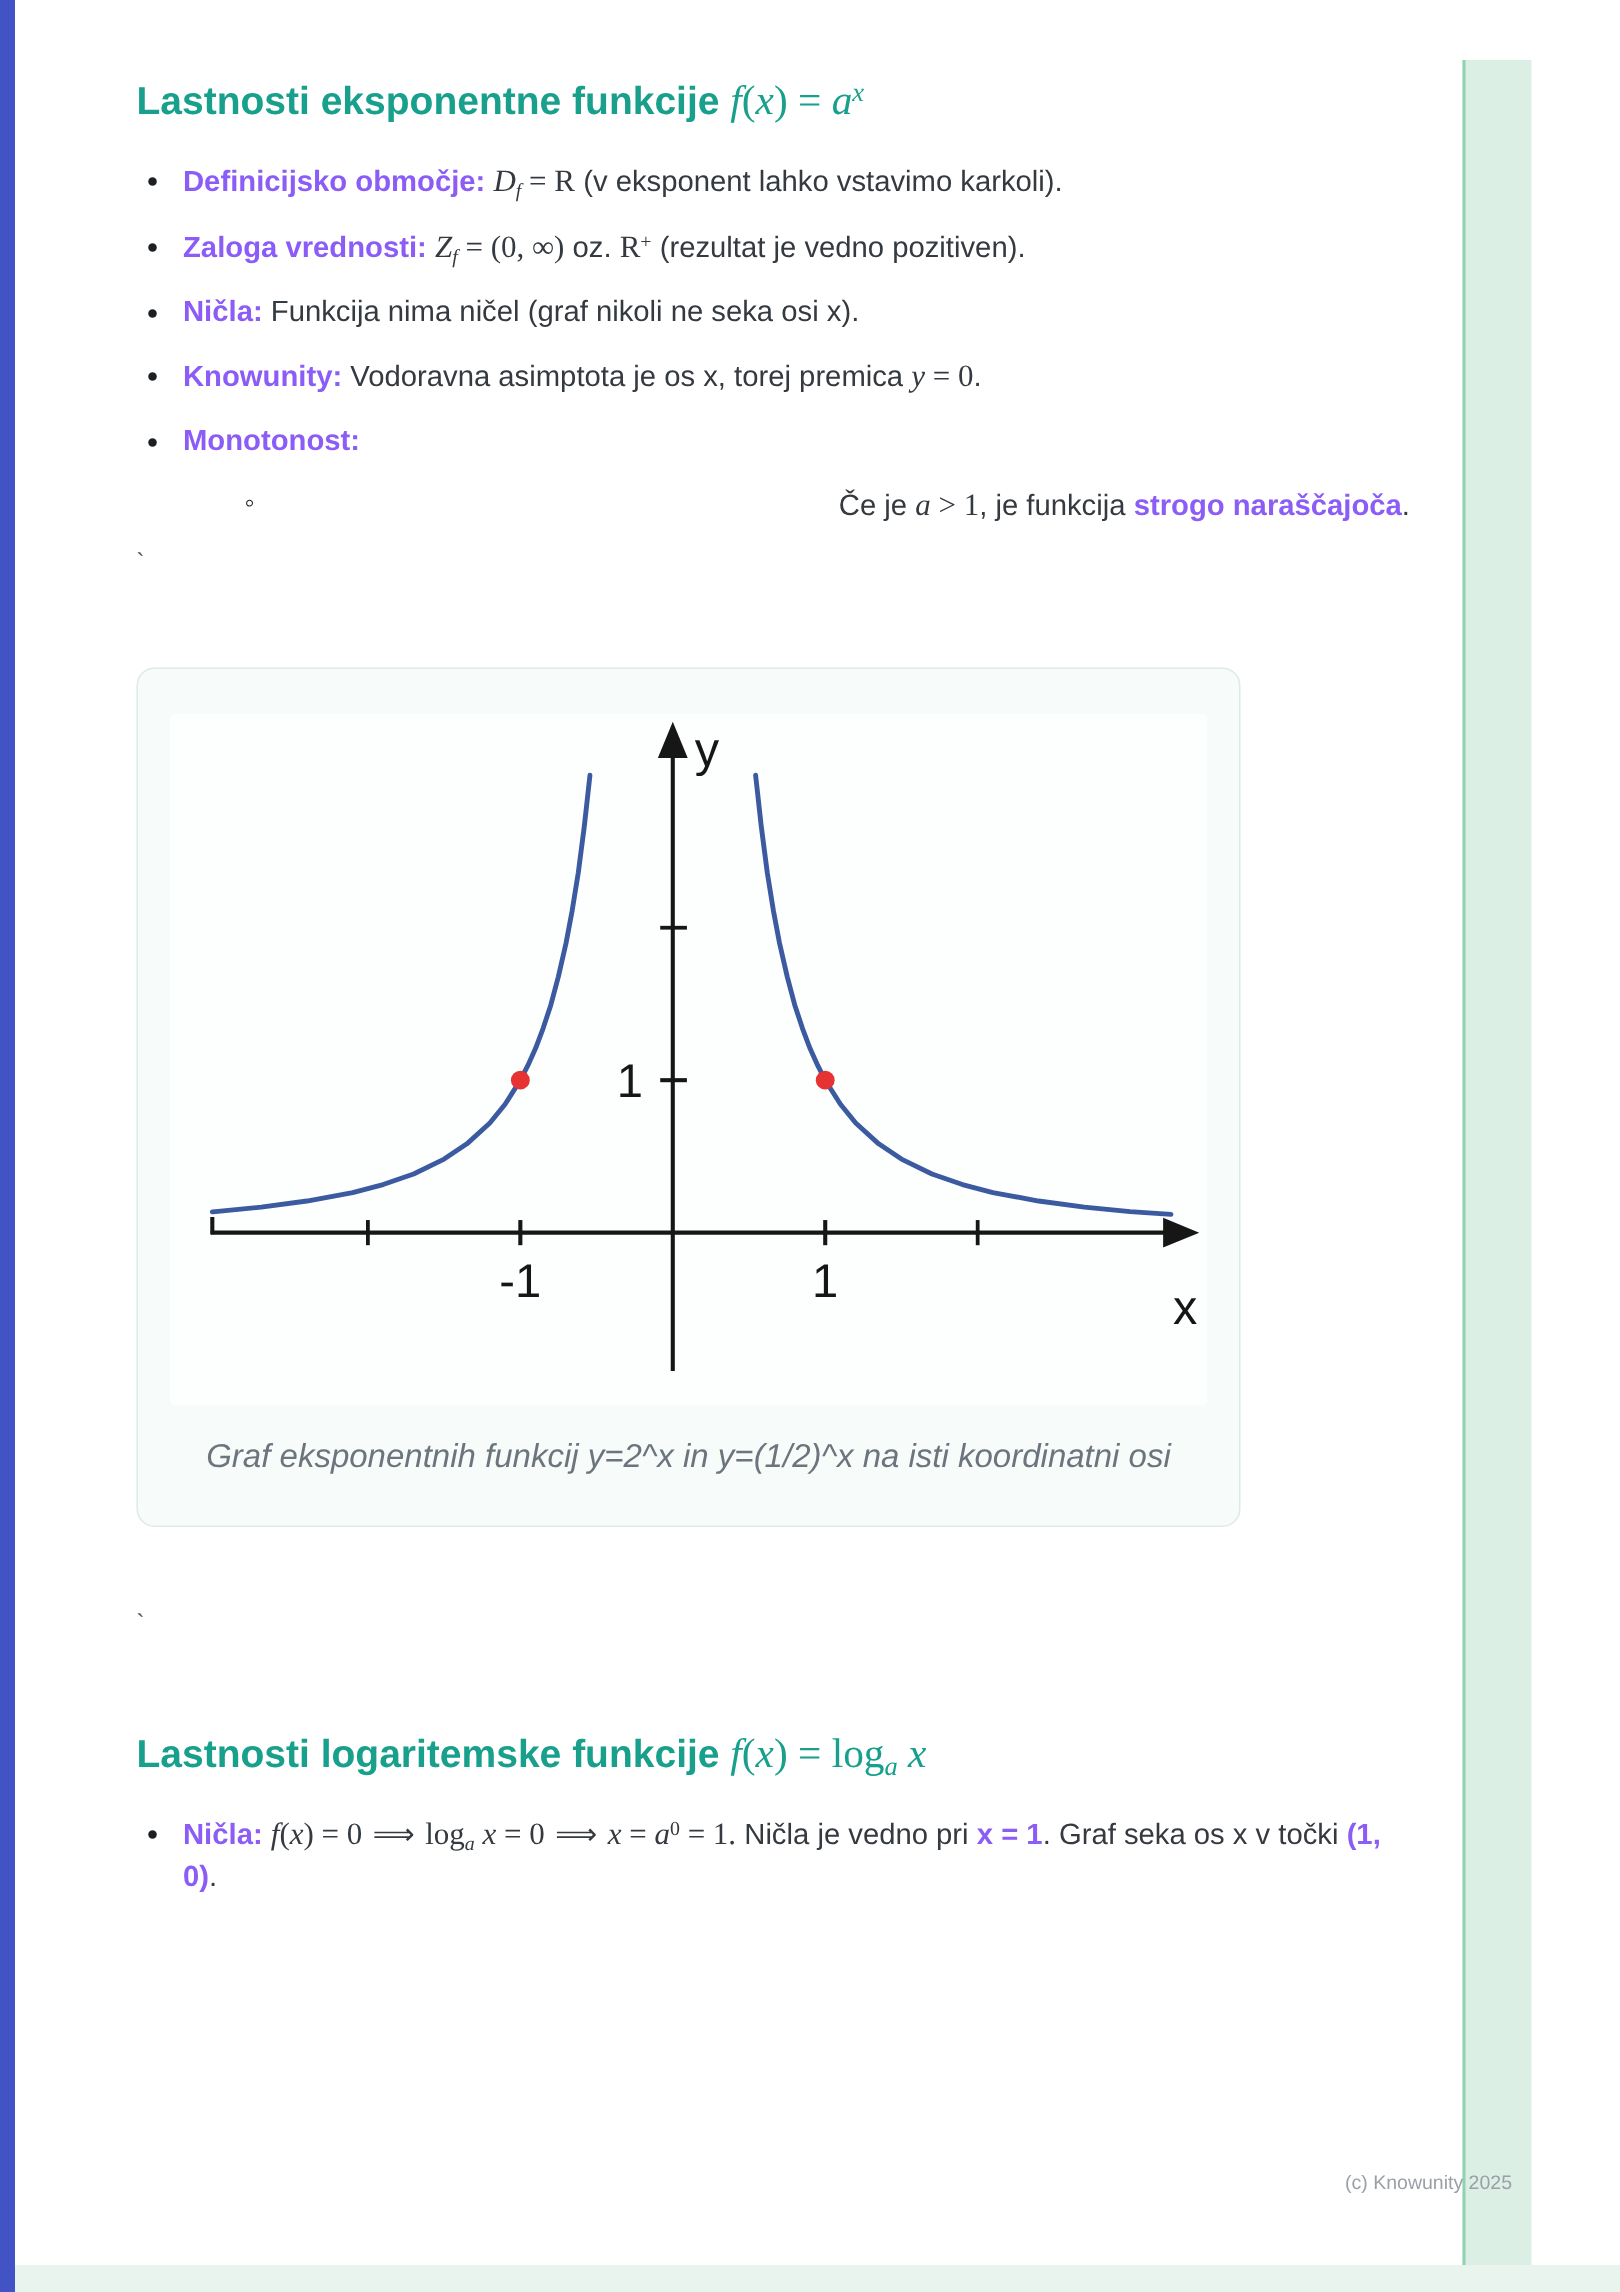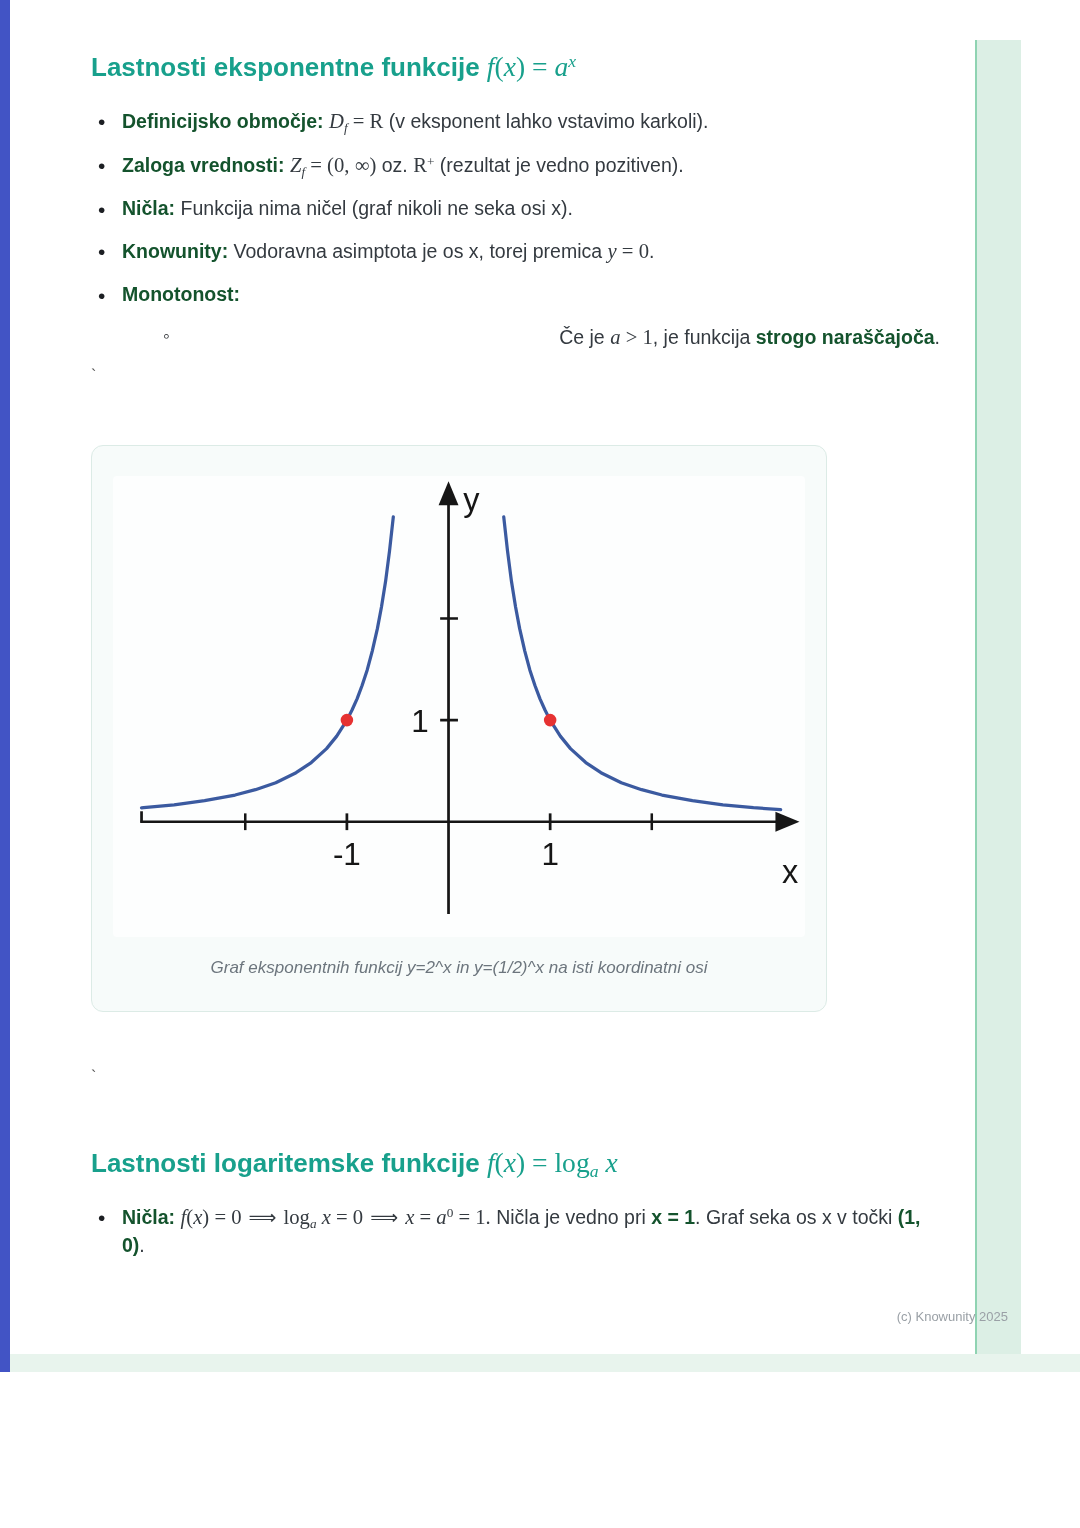--- a/index.html
+++ b/index.html
@@ -3,56 +3,56 @@
 <meta charset="utf-8">
 <style>
   :root{
     --accent:#18a08c; --text:#343a40; --curve:#3b5aa0; --dot:#e63232;
     --leftbar:#4254c5; --stripe:#dcefe5; --stripeedge:#8fd3b2;
     --captioncol:#6c757d; --cardbg:#f7fbfa; --cardborder:#dcebe6; --axis:#161616;
   }
   *{box-sizing:border-box;}
   html,body{margin:0;padding:0;}
   body{background:#ffffff;font-family:"Liberation Sans","DejaVu Sans",sans-serif;}
-  .page{position:relative;width:1080px;height:1372px;background:#fff;overflow:hidden;}
+  .page{position:relative;width:1080px;height:1528px;background:#fff;overflow:hidden;}
 
   .left-bar{position:absolute;left:0;top:0;bottom:0;width:10px;background:var(--leftbar);z-index:3;}
   .right-stripe{position:absolute;left:975px;top:40px;bottom:18px;width:46px;background:var(--stripe);border-left:2px solid var(--stripeedge);z-index:1;}
   .bottom-strip{position:absolute;left:0;right:0;bottom:0;height:18px;background:#e8f4ed;z-index:0;}
 
   .content{position:relative;z-index:2;padding:50px 140px 0 91px;}
 
   h1,h2{font-size:26px;line-height:1.2;color:var(--accent);font-weight:700;margin:0 0 24px 0;}
   h2{margin-top:56px;}
   h1 .r-m, h2 .r-m{font-weight:400;}
 
   ul.bullets{list-style:none;margin:0;padding:0;font-size:19.5px;color:var(--text);}
   ul.bullets > li{position:relative;padding-left:31px;margin-bottom:15px;line-height:1.4;}
   ul.bullets > li::before{content:"•";position:absolute;left:7px;top:0;color:#1c1f23;font-size:21px;}
   ul.sub{list-style:none;margin:14px 0 0 37px;padding:0;text-align:right;}
   ul.sub > li{position:relative;padding-left:29px;margin-bottom:15px;line-height:1.4;}
   ul.sub > li::before{content:"◦";position:absolute;left:4px;top:0;color:#1c1f23;font-size:19px;}
 
-  .r-b{font-weight:700;color:#14532d;}
+  .r-b{font-weight:700;color:#8b5cf6;}
   .r-i{font-style:italic;}
   .r-m{font-family:"Liberation Serif","DejaVu Serif",serif;font-size:1.06em;}
   .r-sup{font-size:.68em;position:relative;top:-.5em;}
   .r-sub{font-size:.68em;position:relative;top:.28em;}
   .r-arr{font-family:"DejaVu Sans","Liberation Sans",sans-serif;padding:0 7px;}
 
   .stray{margin:2px 0 0 0;height:22px;color:#555;font-size:16px;}
   .stray2{margin-top:56px;}
 
   .card{margin:56px 0 0 0;width:736px;background:var(--cardbg);border:1px solid var(--cardborder);border-radius:12px;padding:30px 0 32px 0;}
   .plot-wrap{width:692px;margin:0 auto;background:#fdfefe;border-radius:4px;}
   .plot-wrap svg{display:block;}
   figure{margin:0;}
-  figcaption{margin-top:20px;text-align:center;font-style:italic;color:var(--captioncol);font-size:17px;line-height:1.3;}
+  figcaption{margin-top:20px;text-align:center;font-style:italic;color:var(--captioncol);font-size:22px;line-height:1.3;}
 
-  .footer{position:absolute;right:72px;bottom:48px;font-size:13px;color:#9aa0a6;z-index:4;}
+  .footer{position:absolute;right:72px;bottom:66px;font-size:13px;color:#9aa0a6;z-index:4;}
 
   .axis-label{font-family:"Liberation Sans",sans-serif;font-size:31px;fill:var(--axis);}
   .tick-label{font-family:"Liberation Sans",sans-serif;font-size:30px;fill:var(--axis);}
 </style>
 </head>
 <body>
 
 <div class="page">
   <div class="left-bar"></div>
   <div class="right-stripe"></div>

